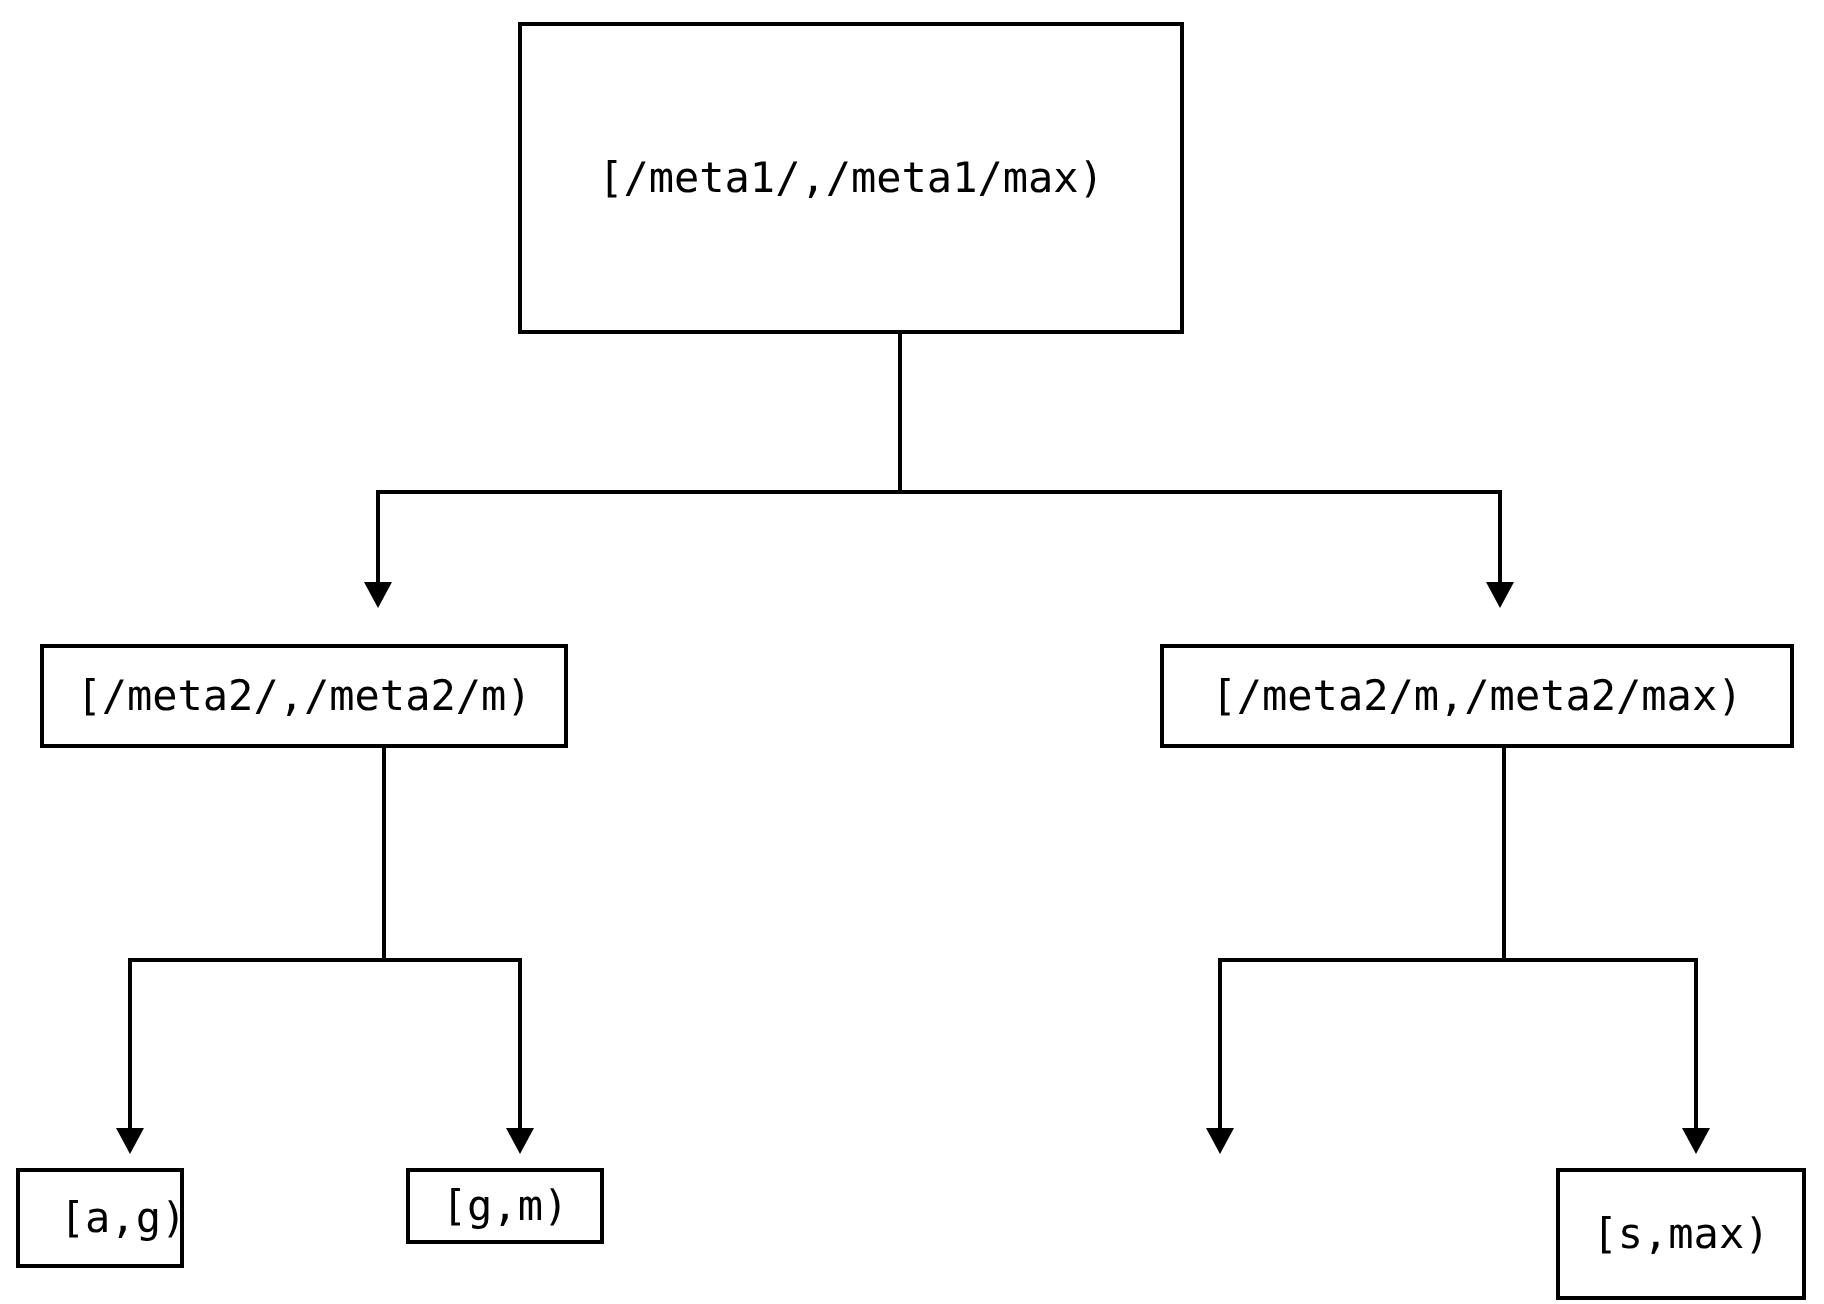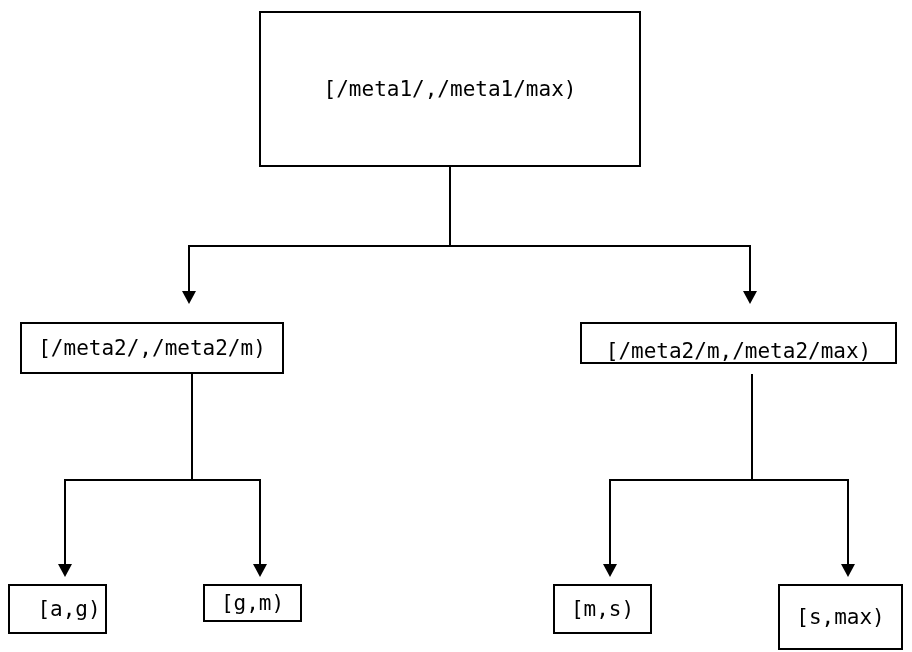--- a/index.html
+++ b/index.html
@@ -28,42 +28,41 @@
     white-space: pre;
   }
   .node-label {
     display: block;
     line-height: 1;
   }
   
   #node-root {
     left: 259px;
     top: 11px;
-    width: 382px;
+    width: 333px;
     height: 156px;
   }
   #node-root .node-label { font-size: 21px; }
   
   #node-mid-left {
     left: 20px;
     top: 322px;
     width: 264px;
     height: 52px;
   }
   #node-mid-right {
     left: 580px;
     top: 322px;
     width: 317px;
-    height: 42px;
-    align-items: flex-end;
+    height: 52px;
   }
   #node-mid-left .node-label,
   #node-mid-right .node-label { font-size: 21px; }
   
-  #node-leaf-0 { left: 8px;   top: 584px; width: 99px;  height: 50px; padding-left: 23px; }
+  #node-leaf-0 { left: 8px;   top: 584px; width: 84px;  height: 50px; padding-left: 23px; }
   #node-leaf-1 { left: 203px; top: 584px; width: 99px;  height: 38px; }
   #node-leaf-2 { left: 553px; top: 584px; width: 99px;  height: 50px; }
   #node-leaf-3 { left: 778px; top: 584px; width: 125px; height: 66px; }
   .leaf .node-label { font-size: 21px; }
 
   
   .edge-v, .edge-h {
     position: absolute;
     background: #000000;
   }
@@ -117,21 +116,18 @@
   </div>
 
   <div class="node leaf" id="node-leaf-0">
     <span class="node-label">[a,g)</span>
   </div>
 
   <div class="node leaf" id="node-leaf-1">
     <span class="node-label">[g,m)</span>
   </div>
 
-  <div class="node leaf" id="node-leaf-2">
-    <span class="node-label">[m,s)</span>
-  </div>
 
   <div class="node leaf" id="node-leaf-3">
     <span class="node-label">[s,max)</span>
   </div>
 
 </div>
 
 </body></html>

